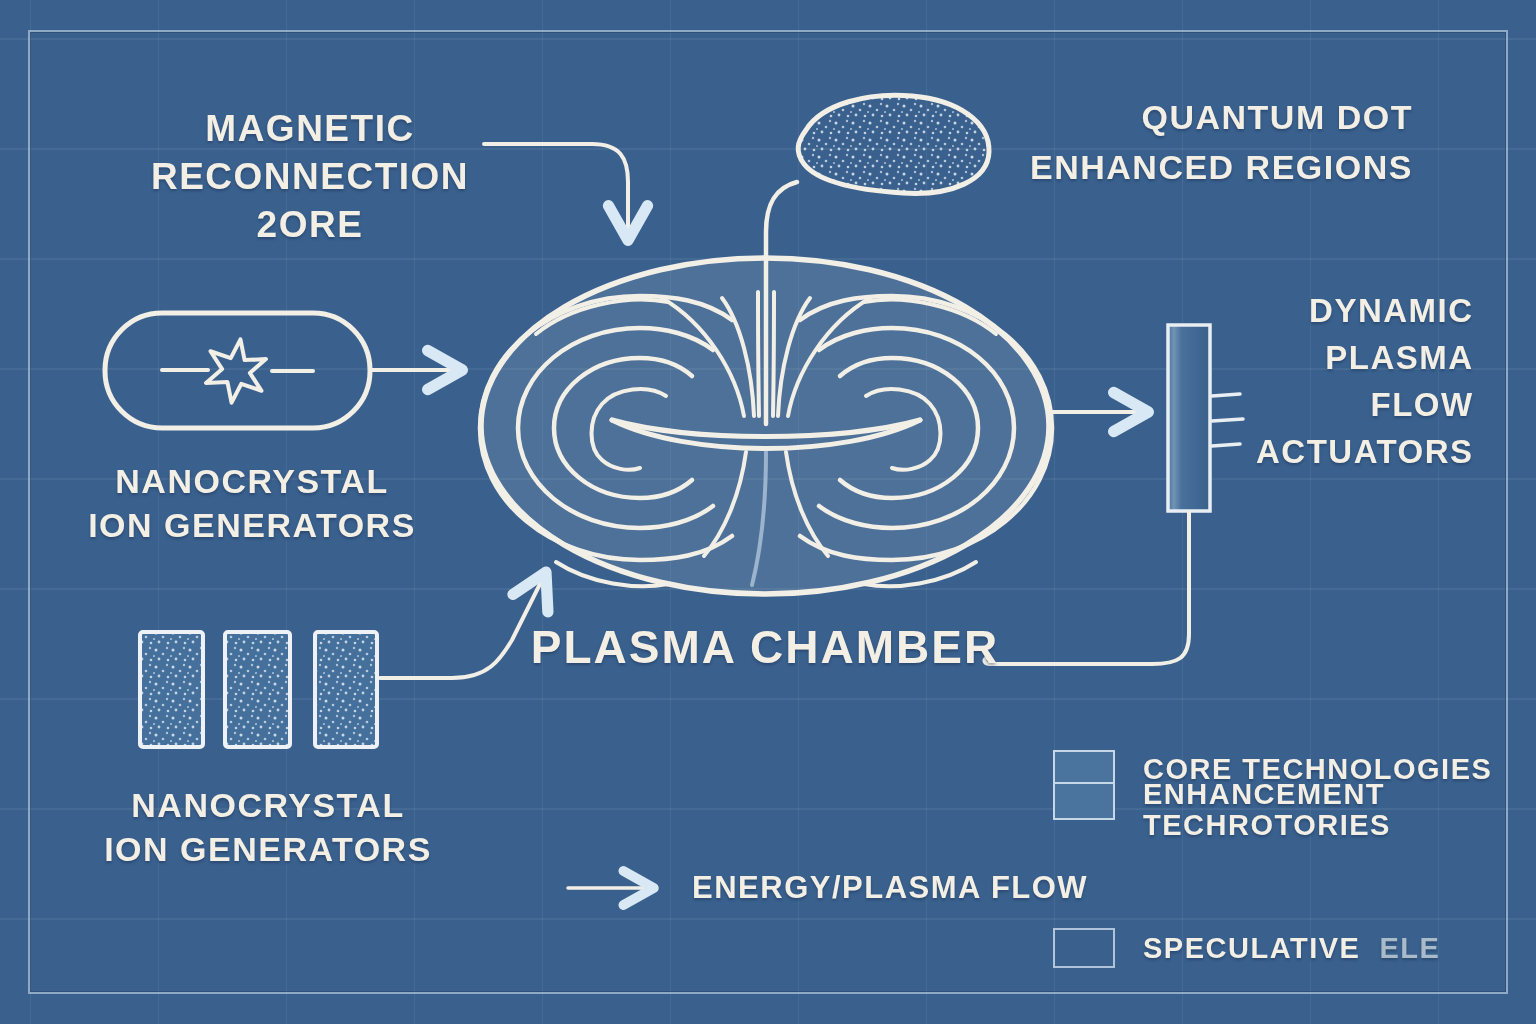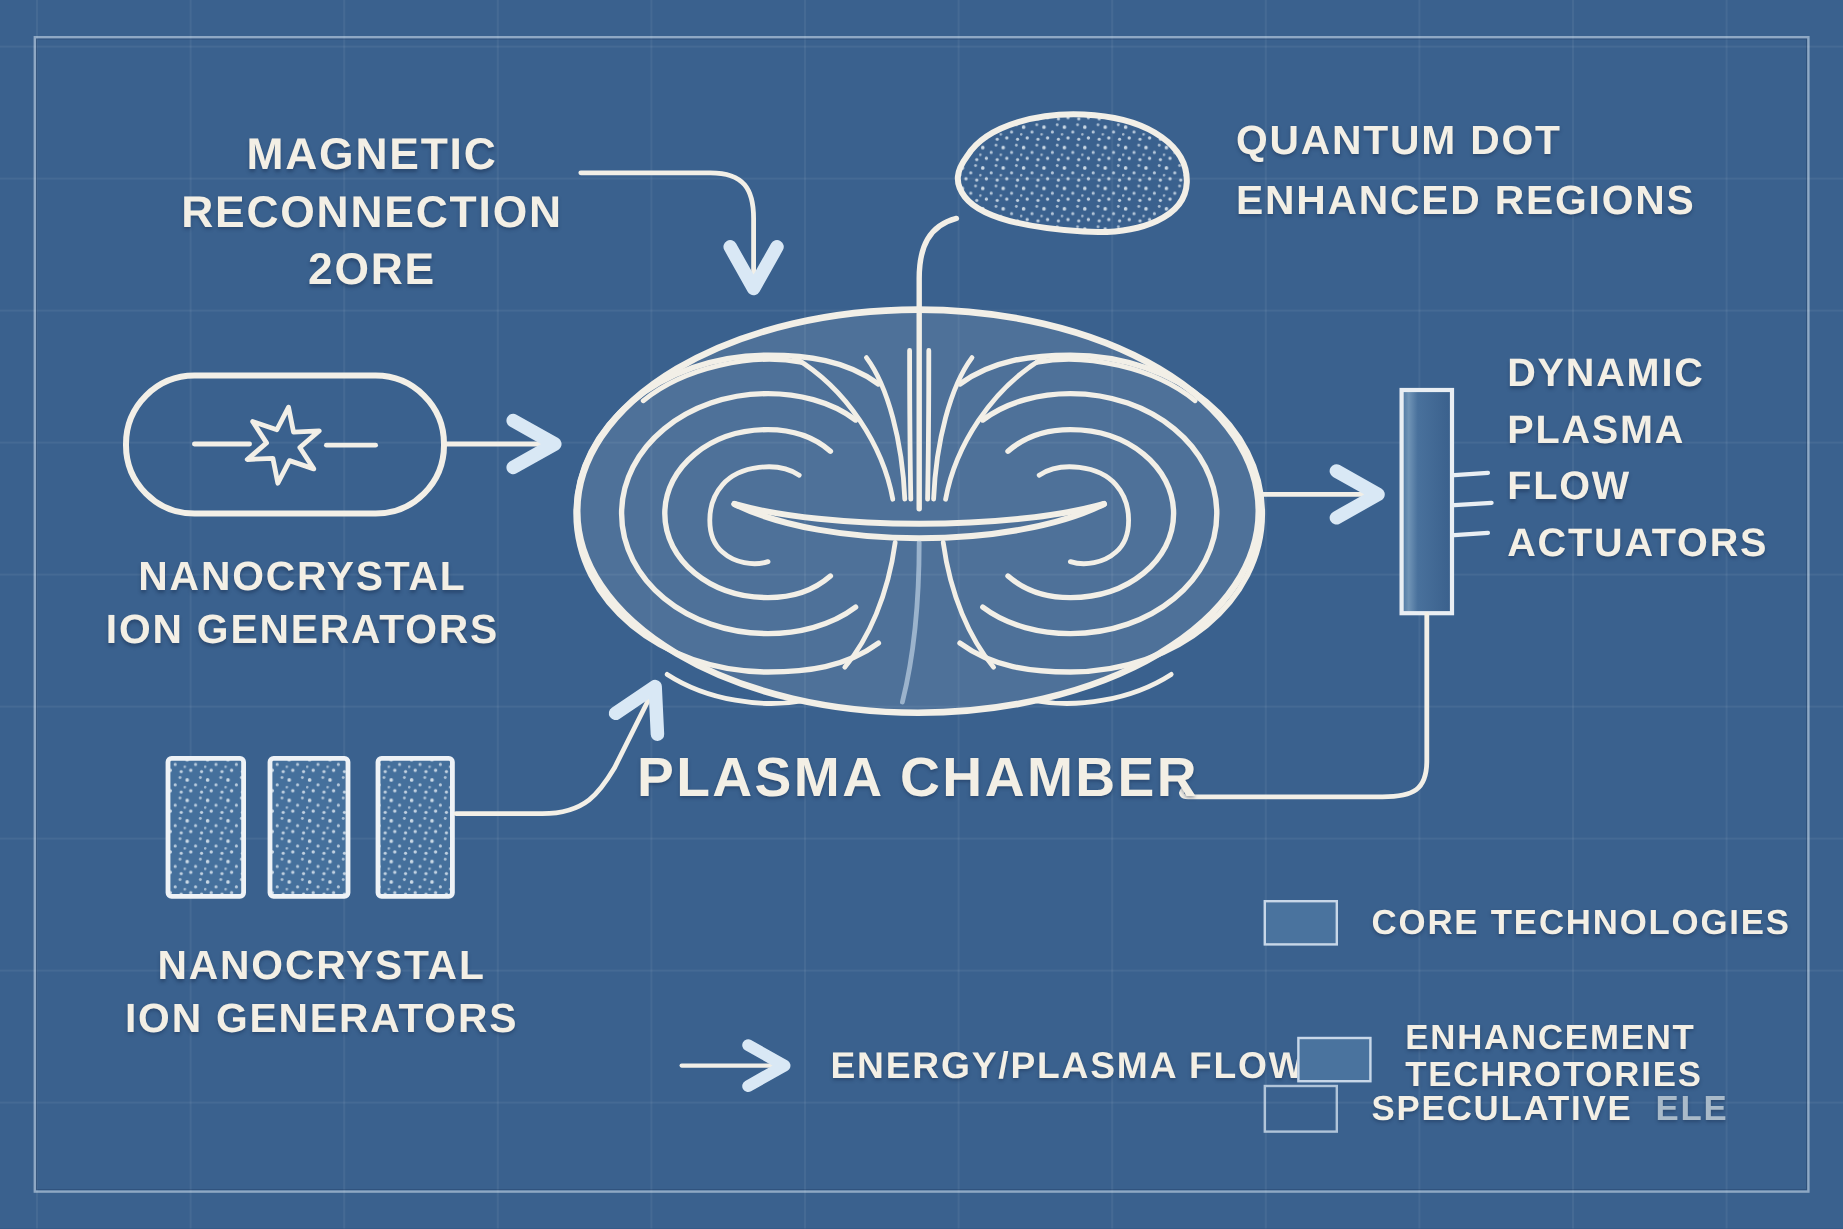--- a/index.html
+++ b/index.html
@@ -15,21 +15,21 @@
   }
   .frame{
     position:absolute;left:28px;top:30px;right:28px;bottom:30px;
     border:2px solid rgba(214,228,240,0.55);
     box-shadow:inset 0 0 0 1px rgba(25,50,85,0.35);
     pointer-events:none;
   }
   svg.art{position:absolute;left:0;top:0;}
   .label{
     position:absolute;color:#f3efe5;font-weight:bold;letter-spacing:1.5px;
-    text-shadow:0 2px 3px rgba(15,35,65,0.38);white-space:nowrap;
+    text-shadow:0 2px 3px rgba(15,35,65,0.38);white-space:nowrap;text-align:right;
   }
   .center{text-align:center;}
   .lh{display:block;}
   .muted{color:#a9bac9;}
   .legend-row{position:absolute;display:flex;align-items:center;color:#f3efe5;font-weight:bold;letter-spacing:1.5px;text-shadow:0 2px 3px rgba(15,35,65,0.38);}
   .swatch{width:62px;height:38px;background:#4a739e;border:2px solid rgba(222,233,244,0.85);box-sizing:border-box;flex:none;}
   .swatch.outline{background:transparent;border-color:rgba(216,229,241,0.75);height:40px;}
   .legend-text{margin-left:28px;font-size:29px;line-height:31px;}
 </style>
 </head>
@@ -171,28 +171,28 @@
     <span class="lh" style="font-size:46px;height:60px;">PLASMA CHAMBER</span>
   </div>
 
   <div class="label" style="left:692px;top:870px;font-size:31px;">ENERGY/PLASMA FLOW</div>
 
   <div class="legend-row" style="left:1053px;top:750px;">
     <div class="swatch"></div>
     <div class="legend-text">CORE TECHNOLOGIES</div>
   </div>
 
-  <div class="legend-row" style="left:1053px;top:850px;align-items:center;margin-left:28px;">
+  <div class="legend-row" style="left:1053px;top:779px;align-items:flex-start;">
     <div class="swatch" style="margin-top:3px;"></div>
     <div class="legend-text">
       <span class="lh">ENHANCEMENT</span>
       <span class="lh">TECHROTORIES</span>
     </div>
   </div>
 
-  <div class="legend-row" style="left:1053px;top:904px;">
+  <div class="legend-row" style="left:1053px;top:928px;">
     <div class="swatch outline"></div>
     <div class="legend-text">
       <span>SPECULATIVE&nbsp;</span>
       <span class="muted">ELE</span>
     </div>
   </div>
 </div>
 
 </body></html>

